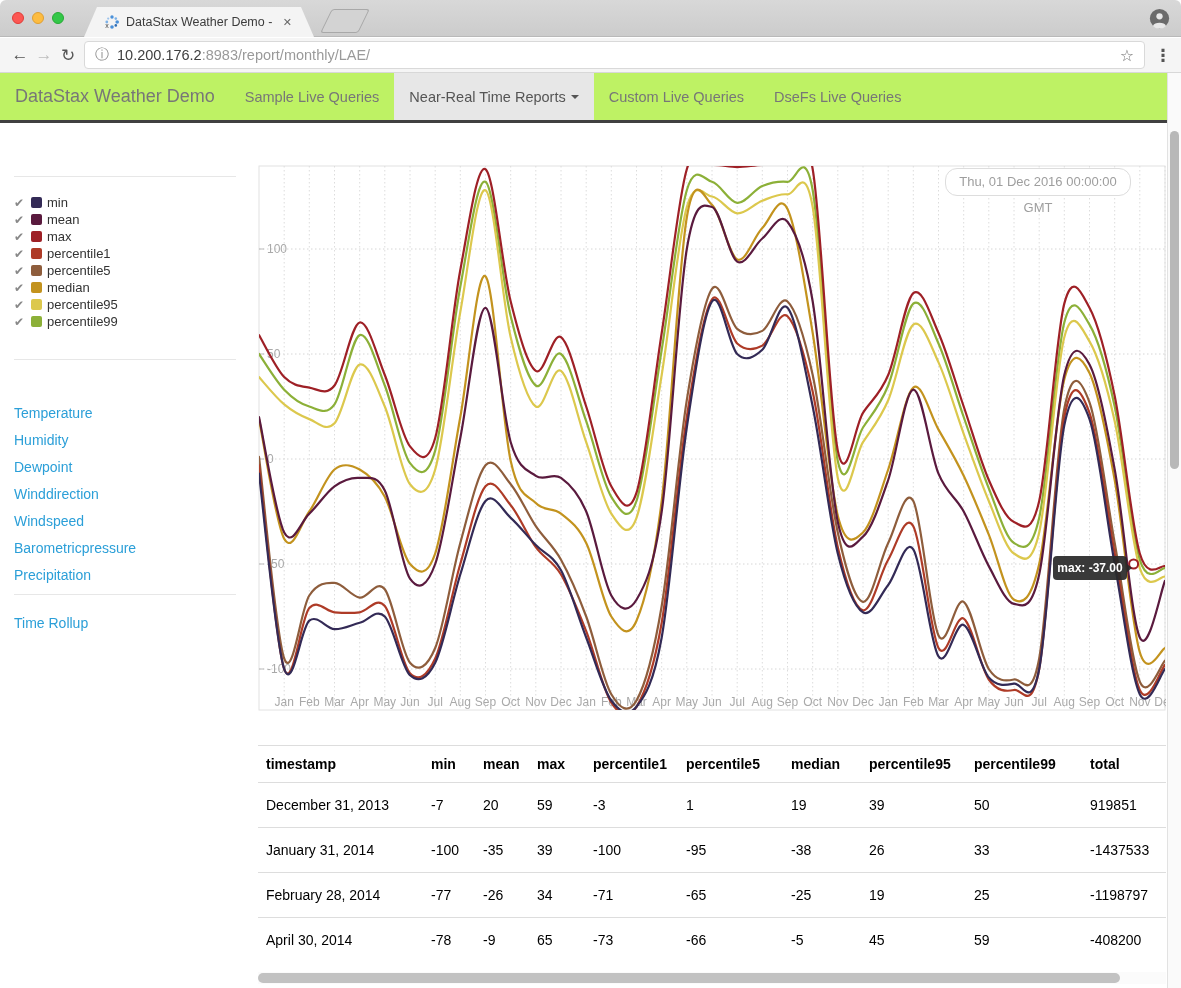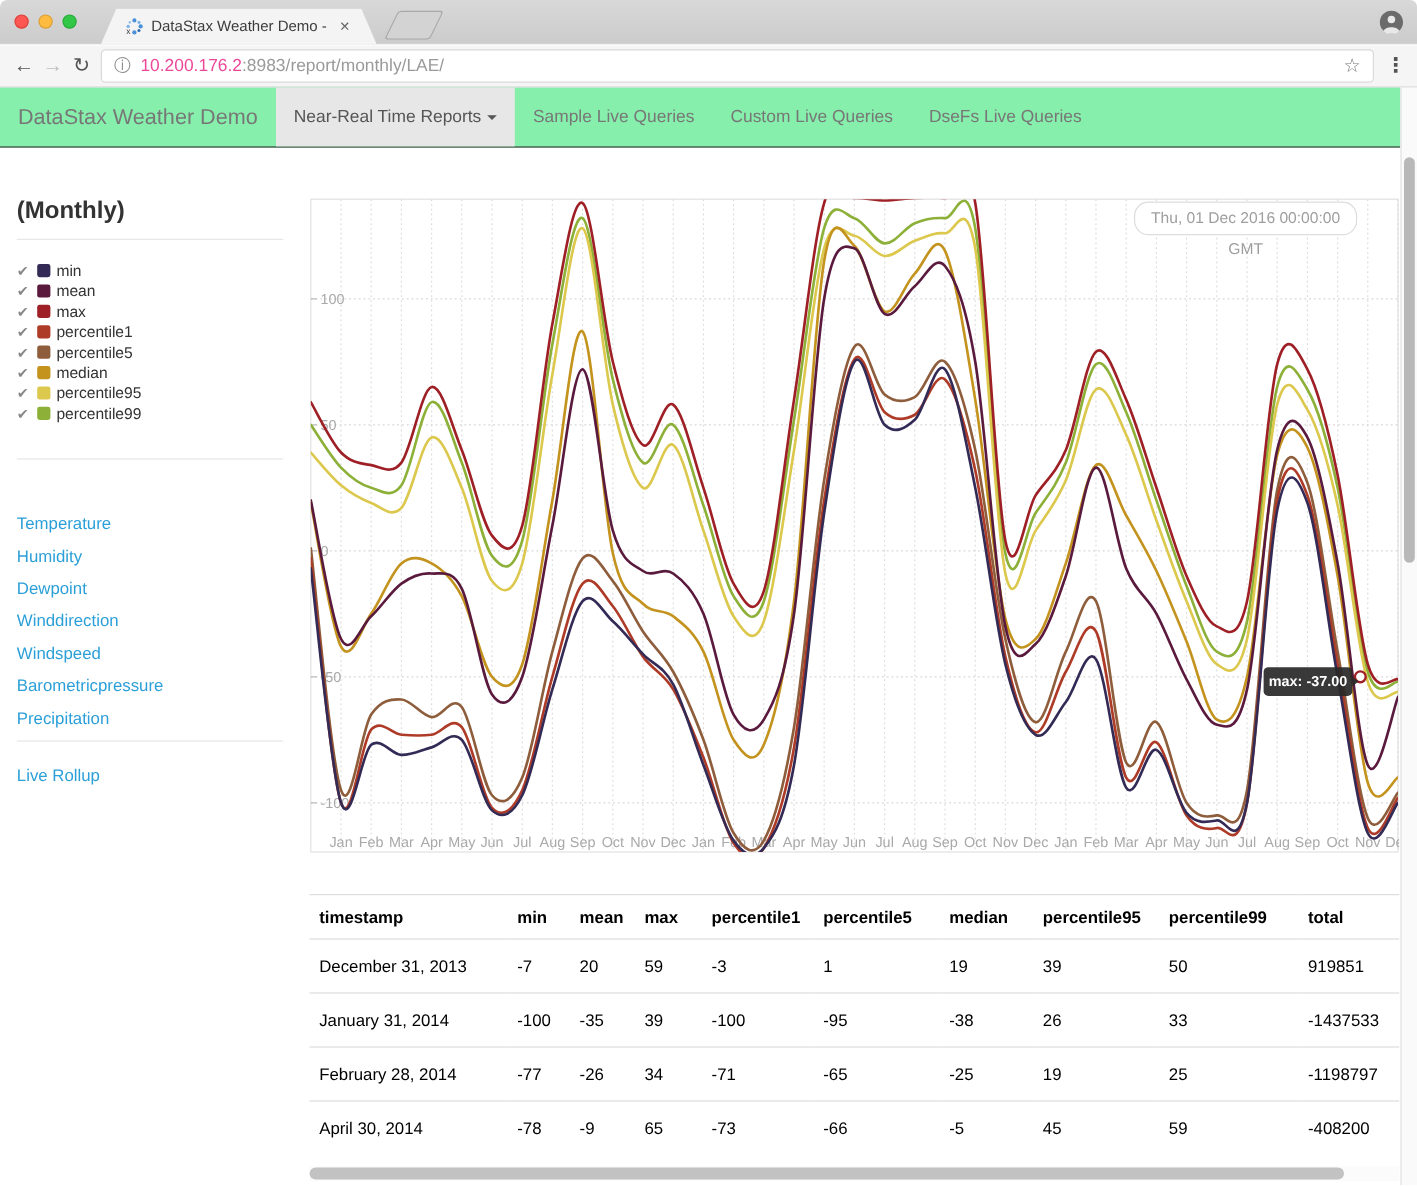--- a/index.html
+++ b/index.html
@@ -23,27 +23,27 @@
     border:1px solid #a8a8a8; border-radius:3px; transform:skewX(-26deg); }
   .avatar { position:absolute; right:11px; top:8px; width:21px; height:21px; }
   .toolbar { position:absolute; top:38px; left:0; width:1181px; height:35px; background:#f5f5f5;
     border-bottom:1px solid #d8d8d8; display:flex; align-items:center; padding:0 8px; }
   .navbtn { font-size:17px; color:#555; width:24px; text-align:center; flex:0 0 auto; }
   .navbtn.disabled { color:#bdbdbd; }
   .urlbar { flex:1; height:28px; margin:0 8px 0 4px; background:#fff; border:1px solid #d9d9d9;
     border-radius:4px; display:flex; align-items:center; padding:0 10px; }
   .info-ic { font-size:14px; color:#8a8a8a; margin-right:8px; }
   .url-text { font-size:14.5px; color:#9a9a9a; white-space:nowrap; overflow:hidden; flex:1; }
-  .url-host { color:#ec4899; }
+  .url-host { color:#404040; }
   .star-ic { font-size:16px; color:#787878; margin-left:8px; }
   .menu-dots { font-size:17px; color:#545454; width:20px; text-align:center; font-weight:bold; }
 
   
-  .site-nav { position:absolute; top:73px; left:0; width:1167px; height:50px; background:#86efac;
-    border-bottom:1px solid #404040; display:flex; align-items:stretch; }
+  .site-nav { position:absolute; top:73px; left:0; width:1167px; height:50px; background:#bef264;
+    border-bottom:3px solid #404040; display:flex; align-items:stretch; }
   .brand { font-size:18px; color:#777; padding:0 15px; display:flex; align-items:center; }
   .nav-item { font-size:14.5px; color:#777; padding:0 15px; display:flex; align-items:center; }
   .nav-item.active { background:#e7e7e7; color:#555; }
   .caret { display:inline-block; margin-left:5px; width:0; height:0; border-left:4px solid transparent;
     border-right:4px solid transparent; border-top:4px solid #555; }
 
   
   .sidebar { position:absolute; left:14px; top:165px; width:222px; }
   .sb-title { font-size:20px; font-weight:bold; color:#333; line-height:23px; }
   .sb-hr { border:none; border-top:1px solid #e7e7e7; margin:0; }
@@ -116,30 +116,29 @@
       <span class="info-ic">ⓘ</span>
       <span class="url-text"><span class="url-host">10.200.176.2</span><span>:8983/report/monthly/LAE/</span></span>
       <span class="star-ic">☆</span>
     </div>
     <span class="menu-dots">⋮</span>
   </div>
 
   <div class="site-nav">
     <div class="brand">DataStax Weather Demo</div>
     <div id="nav-items" style="display:flex; align-items:stretch;">
+        <div class="nav-item">Sample Live Queries</div>
         <div class="nav-item active">Near-Real Time Reports<span class="caret"></span></div>
-        <div class="nav-item">Sample Live Queries</div>
         <div class="nav-item">Custom Live Queries</div>
         <div class="nav-item">DseFs Live Queries</div>
       </div>
   </div>
 
   <div class="sidebar">
     <div class="sb-title">
-      <div>(Monthly)</div>
     </div>
     <hr class="sb-hr" style="margin-top:11px;">
     <ul class="legend" id="legend" style="margin-top:17px;">
         <li>
           <span class="chk">✔</span>
           <span class="swatch" style="background:#332a56"></span>
           <span>min</span>
         </li>
         <li>
           <span class="chk">✔</span>
@@ -182,21 +181,21 @@
         <a href="#">Temperature</a>
         <a href="#">Humidity</a>
         <a href="#">Dewpoint</a>
         <a href="#">Winddirection</a>
         <a href="#">Windspeed</a>
         <a href="#">Barometricpressure</a>
         <a href="#">Precipitation</a>
       </div>
     <hr class="sb-hr" style="margin-top:8px;">
     <div class="sb-links" style="margin-top:20px;">
-      <a href="#">Live Rollup</a>
+      <a href="#">Time Rollup</a>
     </div>
   </div>
 
   <div class="chart-wrap">
     <div id="chart-svg-host">
         <svg width="908" height="546" viewBox="0 0 908 546">
           <defs>
             <clipPath id="plotclip">
               <rect x="0" y="0" width="906" height="544"></rect>
             </clipPath>

